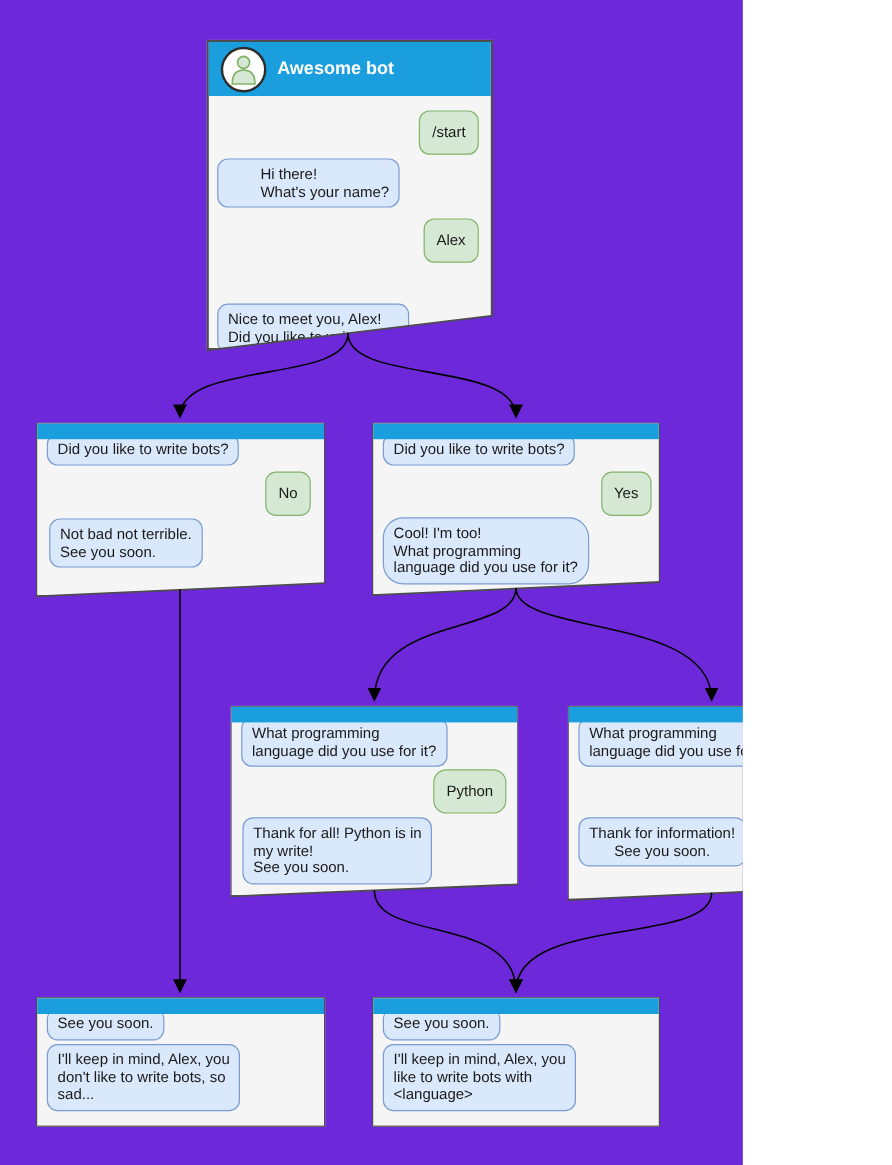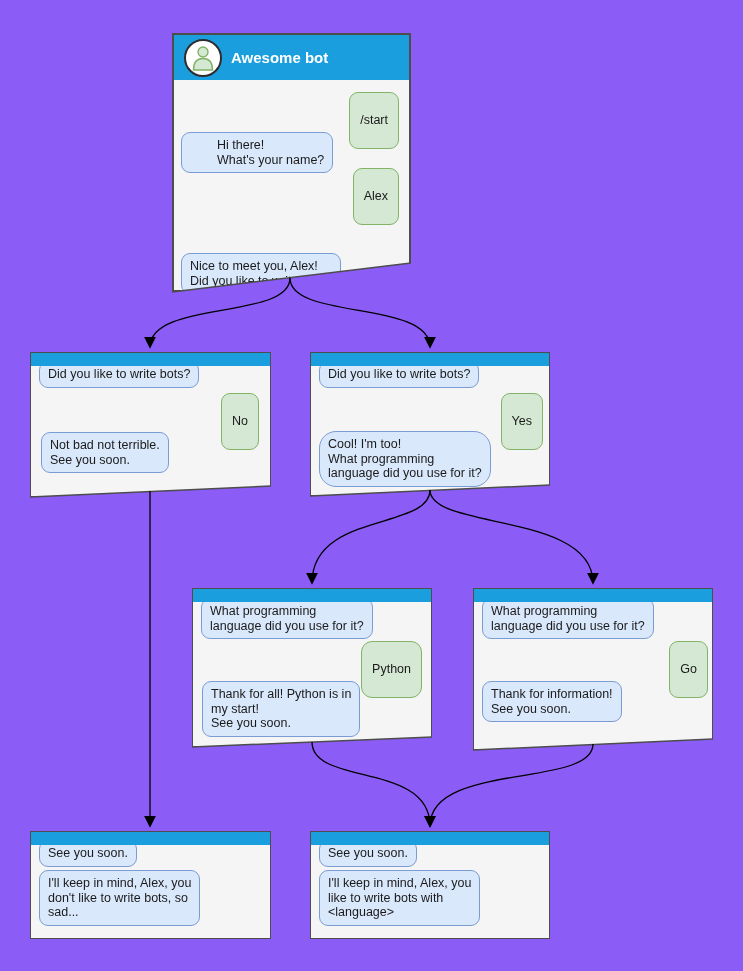--- a/index.html
+++ b/index.html
@@ -1,17 +1,17 @@
 <!DOCTYPE html>
 <html style="--header_blue: #1b9ede; --window_fill: #f5f5f5; --window_border: #4d4d4d; --bot_bubble_fill: #dae8fc; --bot_bubble_border: #7a9cd4; --user_bubble_fill: #d5e8d4; --user_bubble_border: #82b366; --arrow: #000000; --text: #1a1a1a; --title_text: #ffffff;"><head>
 <meta charset="utf-8">
 <style>
   html,body { margin:0; padding:0; background:#ffffff; }
   #canvas {
-    position:relative; width:743px; height:971px; background:#8b5cf6;
+    position:relative; width:619px; height:971px; background:#6d28d9;
     font-family:"Liberation Sans", sans-serif; overflow:hidden;text-decoration:underline;
   }
   .window {
     position:absolute; background:var(--window_fill); border:1.5px solid var(--window_border);
     box-sizing:border-box;
   }
   .window.main { border-width:2px; }
   .titlebar {
     position:absolute; left:0; right:0; top:0; height:13px;
     background:var(--header_blue); z-index:2;
@@ -26,21 +26,21 @@
     display:flex; align-items:center; justify-content:center; flex:0 0 auto;
   }
   .title {
     margin-left:9px; color:var(--title_text); font-weight:bold; font-size:15px;
   }
   .bubble {
     position:absolute; z-index:1; white-space:pre-line;
     font-size:12.5px; line-height:1.16; color:var(--text); border-radius:9px;
   }
   .bubble.bot  { background:var(--bot_bubble_fill);  border:1px solid var(--bot_bubble_border);  padding:5px 8px; }
-  .bubble.user { background:var(--user_bubble_fill); border:1px solid var(--user_bubble_border); padding:20px 10px; }
+  .bubble.user { background:var(--user_bubble_fill); border:1px solid var(--user_bubble_border); padding:10px 10px; }
   svg.arrows { position:absolute; left:0; top:0; z-index:5; pointer-events:none; }
   svg.arrows path.flow { fill:none; stroke:var(--arrow); stroke-width:1.3px; }
   svg.arrows line.slant { stroke:var(--window_border); stroke-width:1.5px; }
   svg.arrows marker path { fill:var(--arrow); }
   .person-icon path, .person-icon circle { fill:var(--user_bubble_fill); stroke:var(--user_bubble_border); stroke-width:1.4; }
 </style>
 </head>
 <body>
 
 <div id="canvas">
@@ -51,21 +51,21 @@
         <svg class="person-icon" width="30" height="30" viewBox="0 0 30 30">
           <circle cx="15" cy="9" r="5"></circle>
           <path d="M5.5,27 C5.5,18.5 9.5,15.5 15,15.5 C20.5,15.5 24.5,18.5 24.5,27 Z"></path>
         </svg>
       </span>
       <span class="title">Awesome bot</span>
     </div>
     <div class="bubble user" style="right:10px; top:57px;">/start</div>
     <div class="bubble bot" style="left:7px;  top:97px;padding-left:35px;">Hi there!
 What's your name?</div>
-    <div class="bubble user" style="right:10px; top:133px;text-align:center;">Alex</div>
+    <div class="bubble user" style="right:10px; top:147px;text-align:center;">Alex</div>
     <div class="bubble bot" style="left:7px;  top:186px;margin-top:32px;">Nice to meet you, Alex!
 Did you like to write bots?</div>
   </div>
 
   <div class="window" style="left:30px; top:352px; width:241px; height:145px; clip-path:polygon(0 0, 100% 0, 100% 134px, 0 100%);">
     <div class="titlebar"></div>
     <div class="bubble bot" style="left:8px;  top:8px;">Did you like to write bots?</div>
     <div class="bubble user" style="right:11px; top:40px;">No</div>
     <div class="bubble bot" style="left:10px; top:79px;">Not bad not terrible.
 See you soon.</div>
@@ -79,30 +79,30 @@
 What programming
 language did you use for it?</div>
   </div>
 
   <div class="window" style="left:192px; top:588px; width:240px; height:159px; clip-path:polygon(0 0, 100% 0, 100% 149px, 0 100%);">
     <div class="titlebar"></div>
     <div class="bubble bot" style="left:8px;  top:9px;">What programming
 language did you use for it?</div>
     <div class="bubble user" style="right:9px; top:52px;border-radius:11px;">Python</div>
     <div class="bubble bot" style="left:9px;  top:92px;">Thank for all! Python is in
-my start!
+my write!
 See you soon.</div>
   </div>
 
   <div class="window" style="left:473px; top:588px; width:240px; height:162px; clip-path:polygon(0 0, 100% 0, 100% 151px, 0 100%);">
     <div class="titlebar"></div>
     <div class="bubble bot" style="left:8px;  top:9px;">What programming
 language did you use for it?</div>
     <div class="bubble user" style="right:4px; top:52px;margin-left:44px;">Go</div>
-    <div class="bubble bot" style="left:8px;  top:92px;">Thank for information!
+    <div class="bubble bot" style="left:8px;  top:92px;text-align:center;">Thank for information!
 See you soon.</div>
   </div>
 
   <div class="window" style="left:30px; top:831px; width:241px; height:108px;">
     <div class="titlebar"></div>
     <div class="bubble bot" style="left:8px; top:8px;">See you soon.</div>
     <div class="bubble bot" style="left:8px; top:38px;">I'll keep in mind, Alex, you
 don't like to write bots, so
 sad...</div>
   </div>

